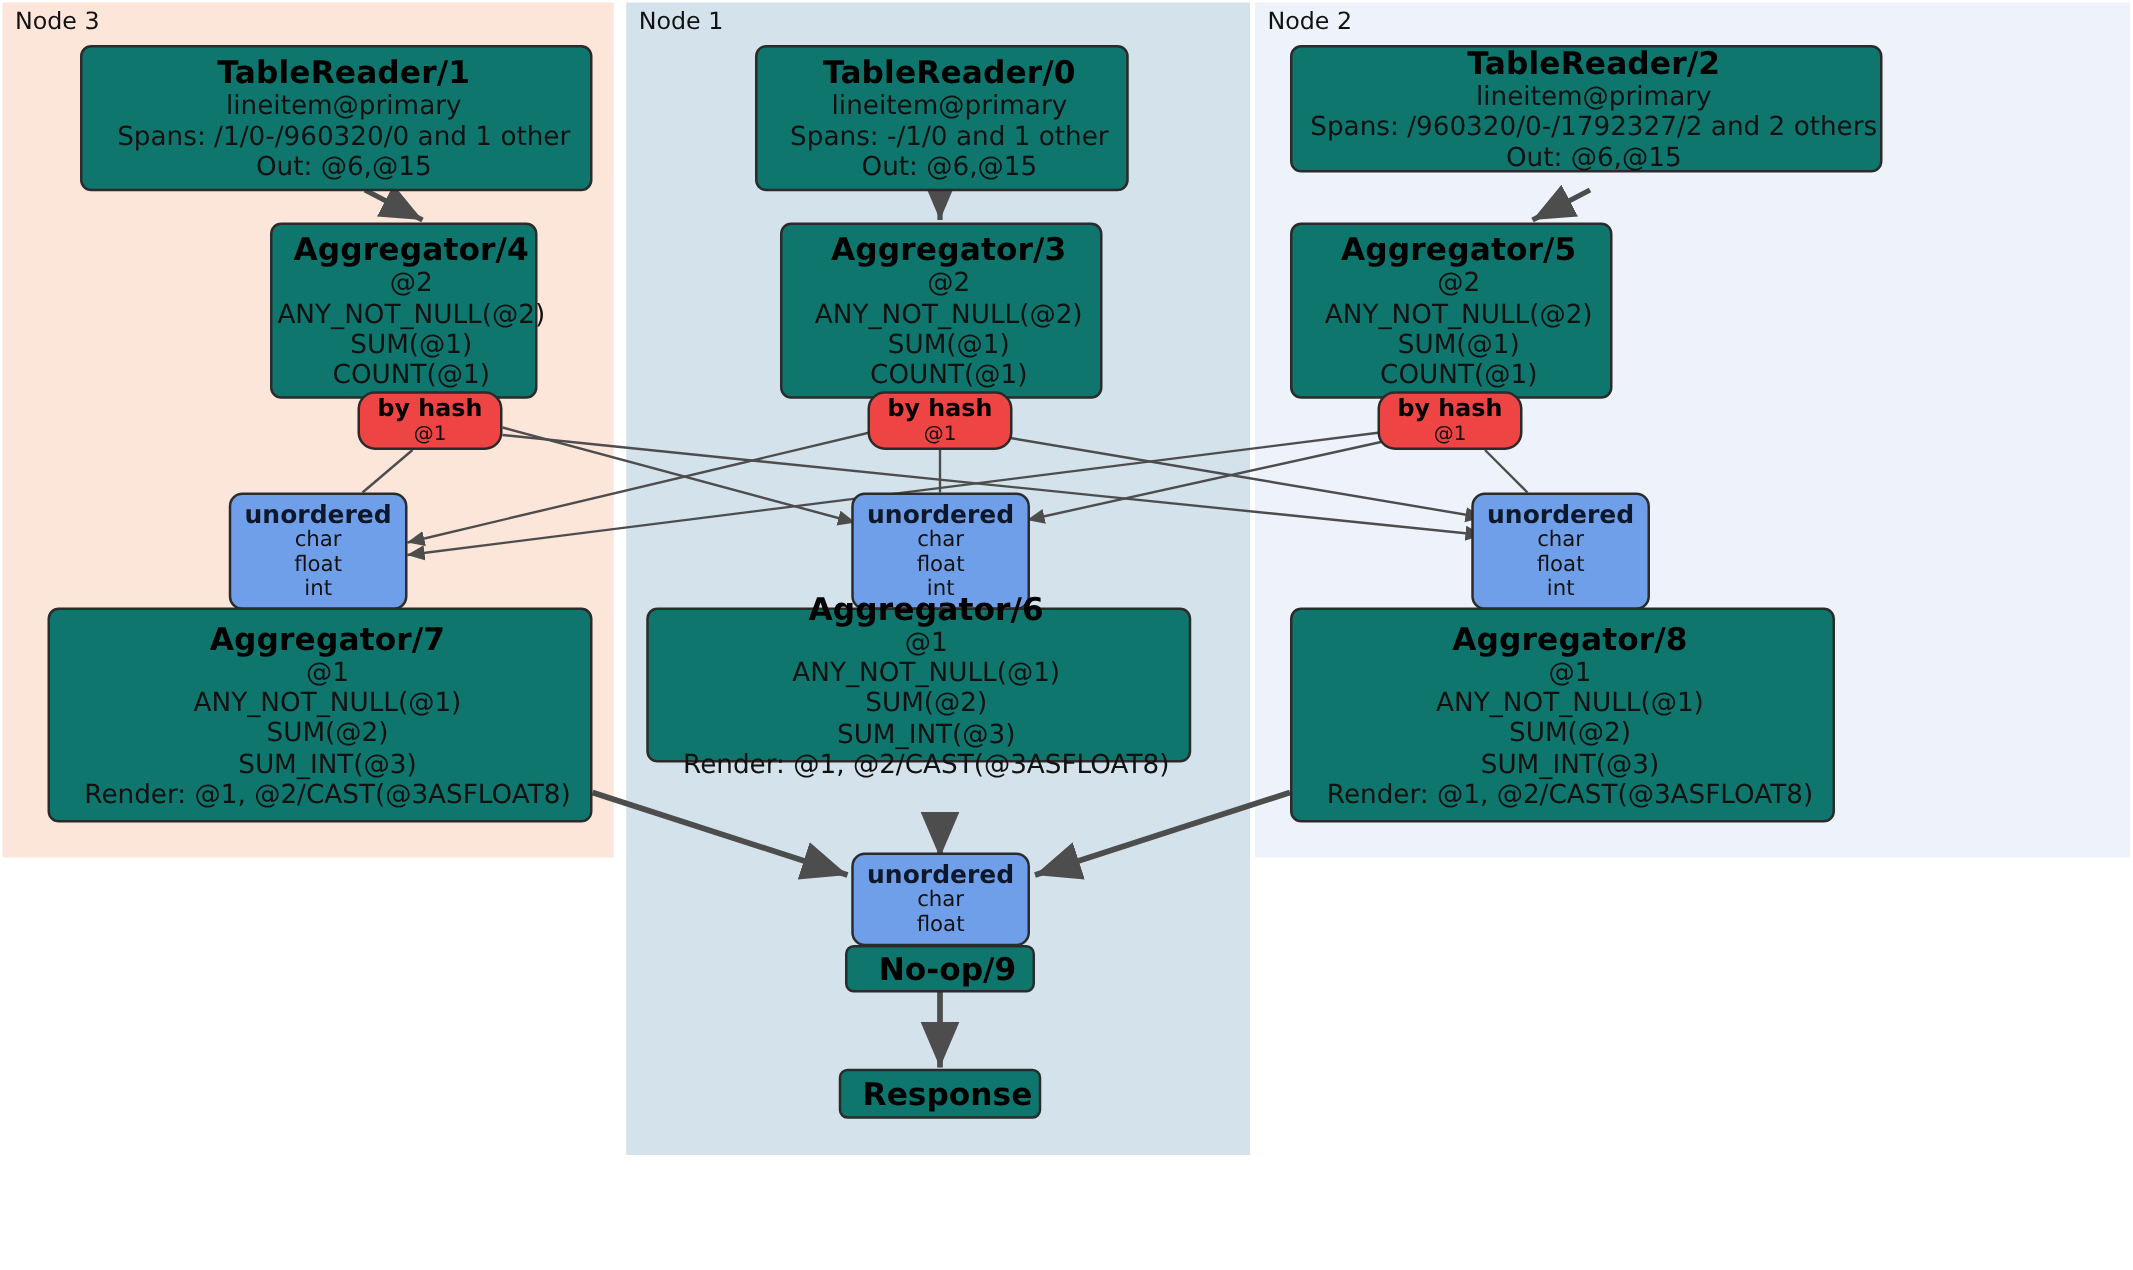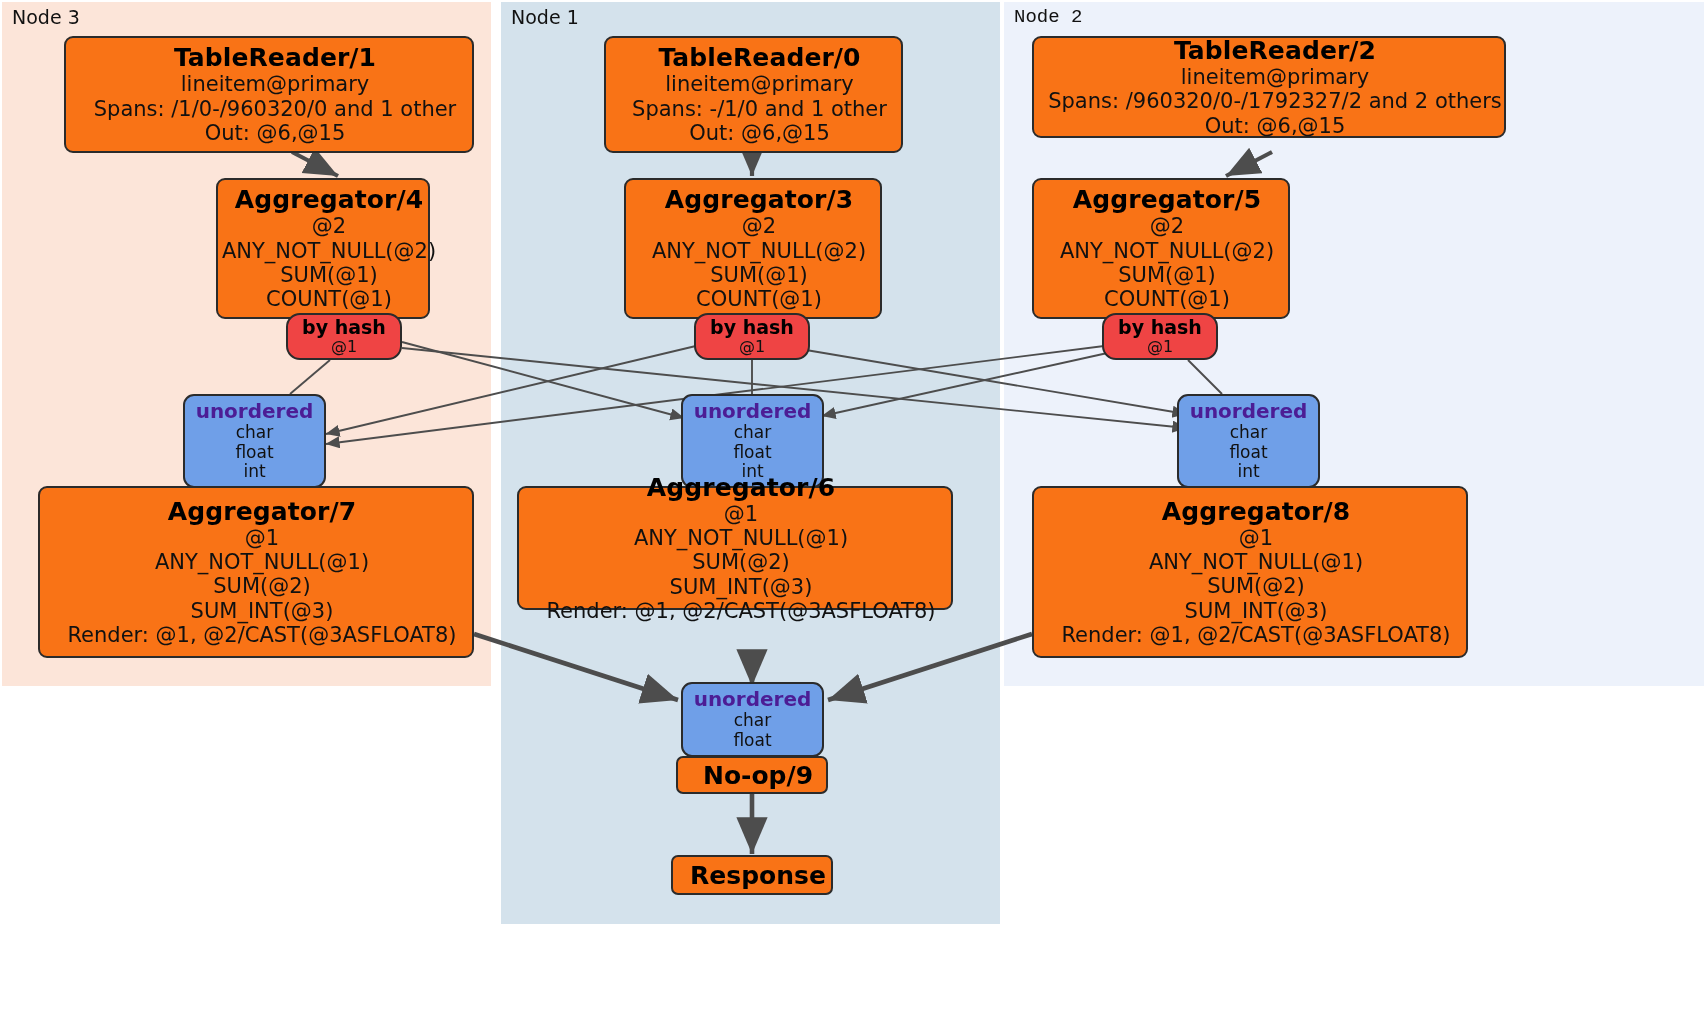--- a/index.html
+++ b/index.html
@@ -21,43 +21,43 @@
          pointer-events:none;}
 
   
   .box{
     position:absolute;box-sizing:border-box;
     border:2px solid #2b2b2b;border-radius:9px;
     display:flex;flex-direction:column;align-items:center;
     justify-content:center;text-align:center;
     line-height:1.16;
   }
-  .proc{background:#f97316;padding-left:12px;}
+  .proc{background:#0f766e;padding-left:12px;}
   .router{background:#ef4444;border-radius:14px;}
   .recv{background:#6f9fe8;border-radius:11px;}
   .title{font-weight:bold;font-size:25px;color:#000;letter-spacing:.1px;}
   .line{font-size:21px;color:#111;}
   .rtitle{font-weight:bold;font-size:19px;color:#000;}
   .rline{font-size:16px;color:#111;}
-  .vtitle{font-weight:bold;font-size:20px;color:#4c1d95;}
+  .vtitle{font-weight:bold;font-size:20px;color:#0f172a;}
   .vline{font-size:17px;color:#111;}
   .noop{font-weight:bold;font-size:25px;color:#000;}
 </style>
 </head>
 <body>
 
 <div id="stage">
 
   <div class="cluster" style="left:2px;top:2px;width:489px;height:684px;background:#fce5d9;"></div>
   <div class="cluster" style="left:501px;top:2px;width:499px;height:922px;background:#d4e2ec;"></div>
   <div class="cluster" style="left:1004px;top:2px;width:700px;height:684px;background:#edf2fb;"></div>
 
   <div class="cluster-label" style="left:12px;top:6px;">Node 3</div>
   <div class="cluster-label" style="left:511px;top:6px;">Node 1</div>
-  <div class="cluster-label" style="left:1014px;top:6px;font-family:Liberation Mono, monospace;">Node 2</div>
+  <div class="cluster-label" style="left:1014px;top:6px;">Node 2</div>
 
   <svg id="edges" viewBox="0 0 1706 1016" width="1706" height="1016">
     <defs>
       <marker id="ah" markerWidth="9" markerHeight="9" refX="7.2" refY="3.2" orient="auto" markerUnits="strokeWidth">
         <path d="M0,0 L7.4,3.2 L0,6.4 z" fill="#4d4d4d"></path>
       </marker>
       <marker id="ahs" markerWidth="10" markerHeight="10" refX="8" refY="3.4" orient="auto" markerUnits="strokeWidth">
         <path d="M0,0 L8,3.4 L0,6.8 z" fill="#4d4d4d"></path>
       </marker>
     </defs>

